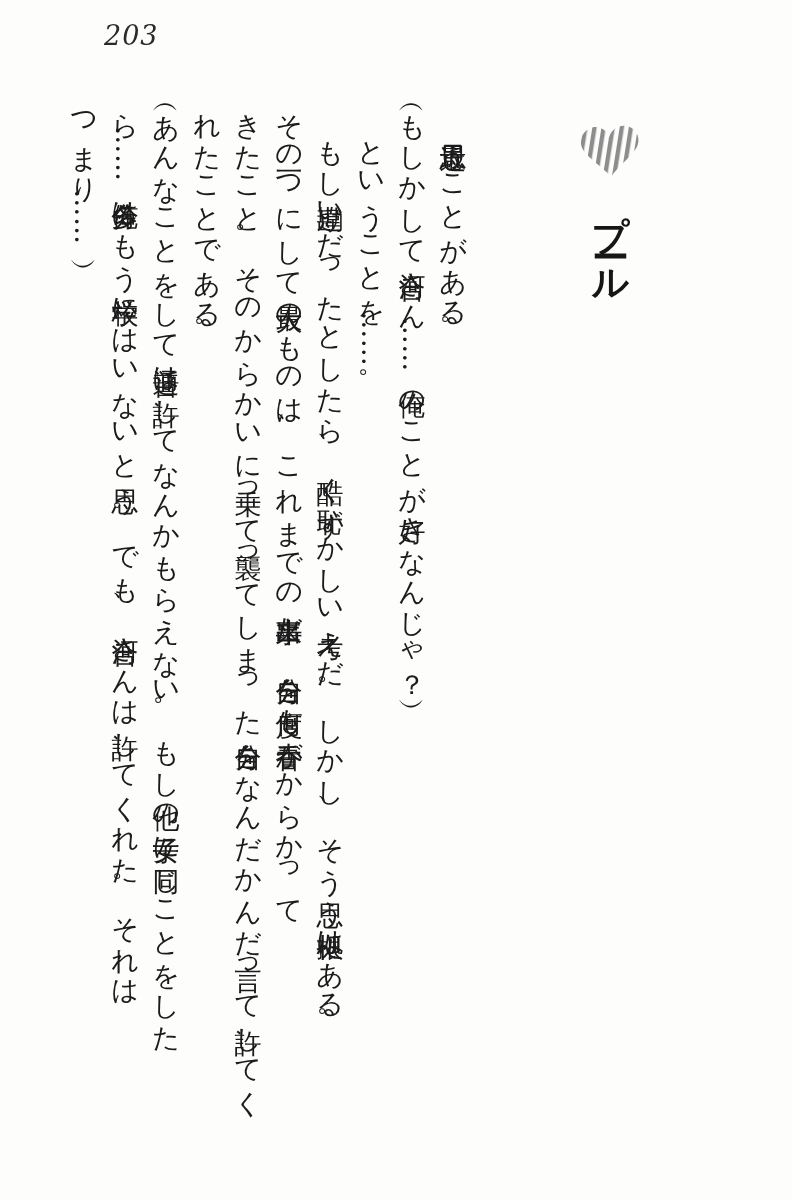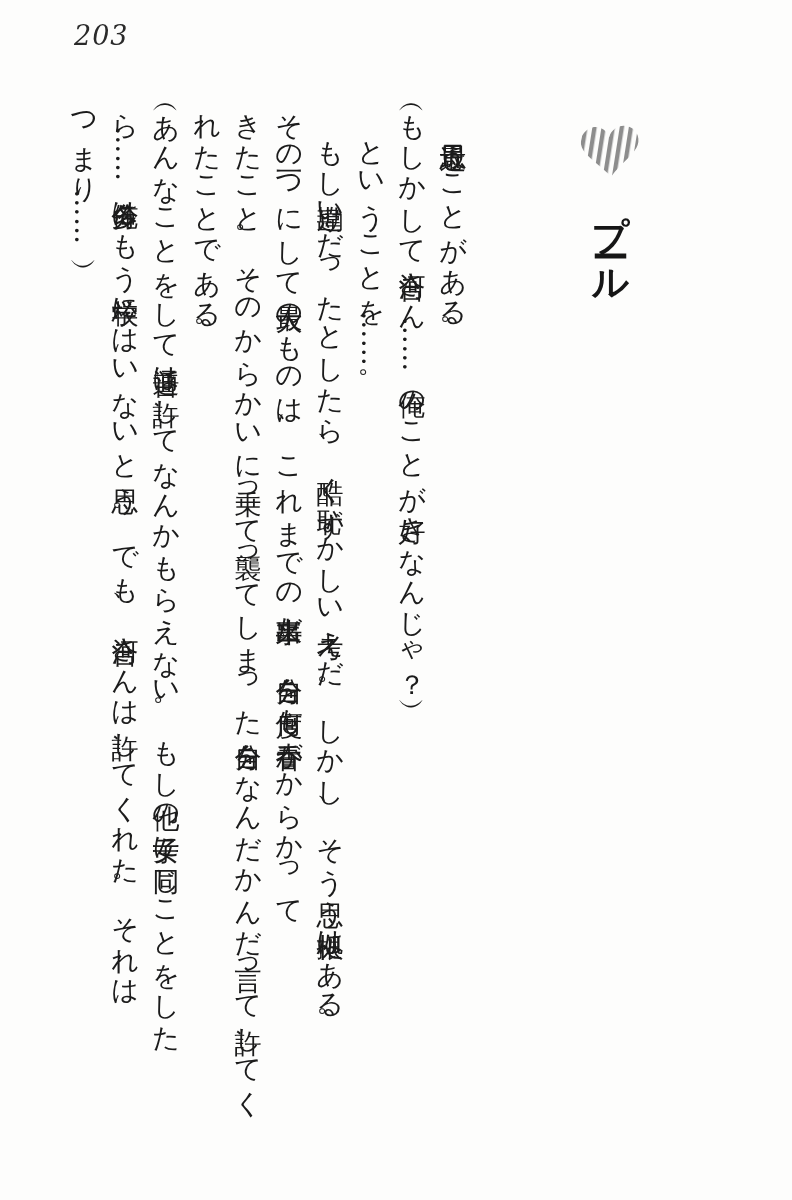--- a/index.html
+++ b/index.html
@@ -12,21 +12,21 @@
     width: 792px;
     height: 1200px;
     background: #fdfdfc;
     overflow: hidden;
     font-family: "DejaVu Serif", "Liberation Serif", serif;
     color: #1d1d1d;
   }
   .page-number {
     position: absolute;
     top: 20px;
-    left: 74px;
+    left: 104px;
     font-size: 27px;
     font-style: italic;
     letter-spacing: 1px;
     font-family: "DejaVu Serif", "Liberation Serif", serif;
     color: #2a2a2a;
   }
   .chapter {
     position: absolute;
     top: 123px;
     left: 574px;

